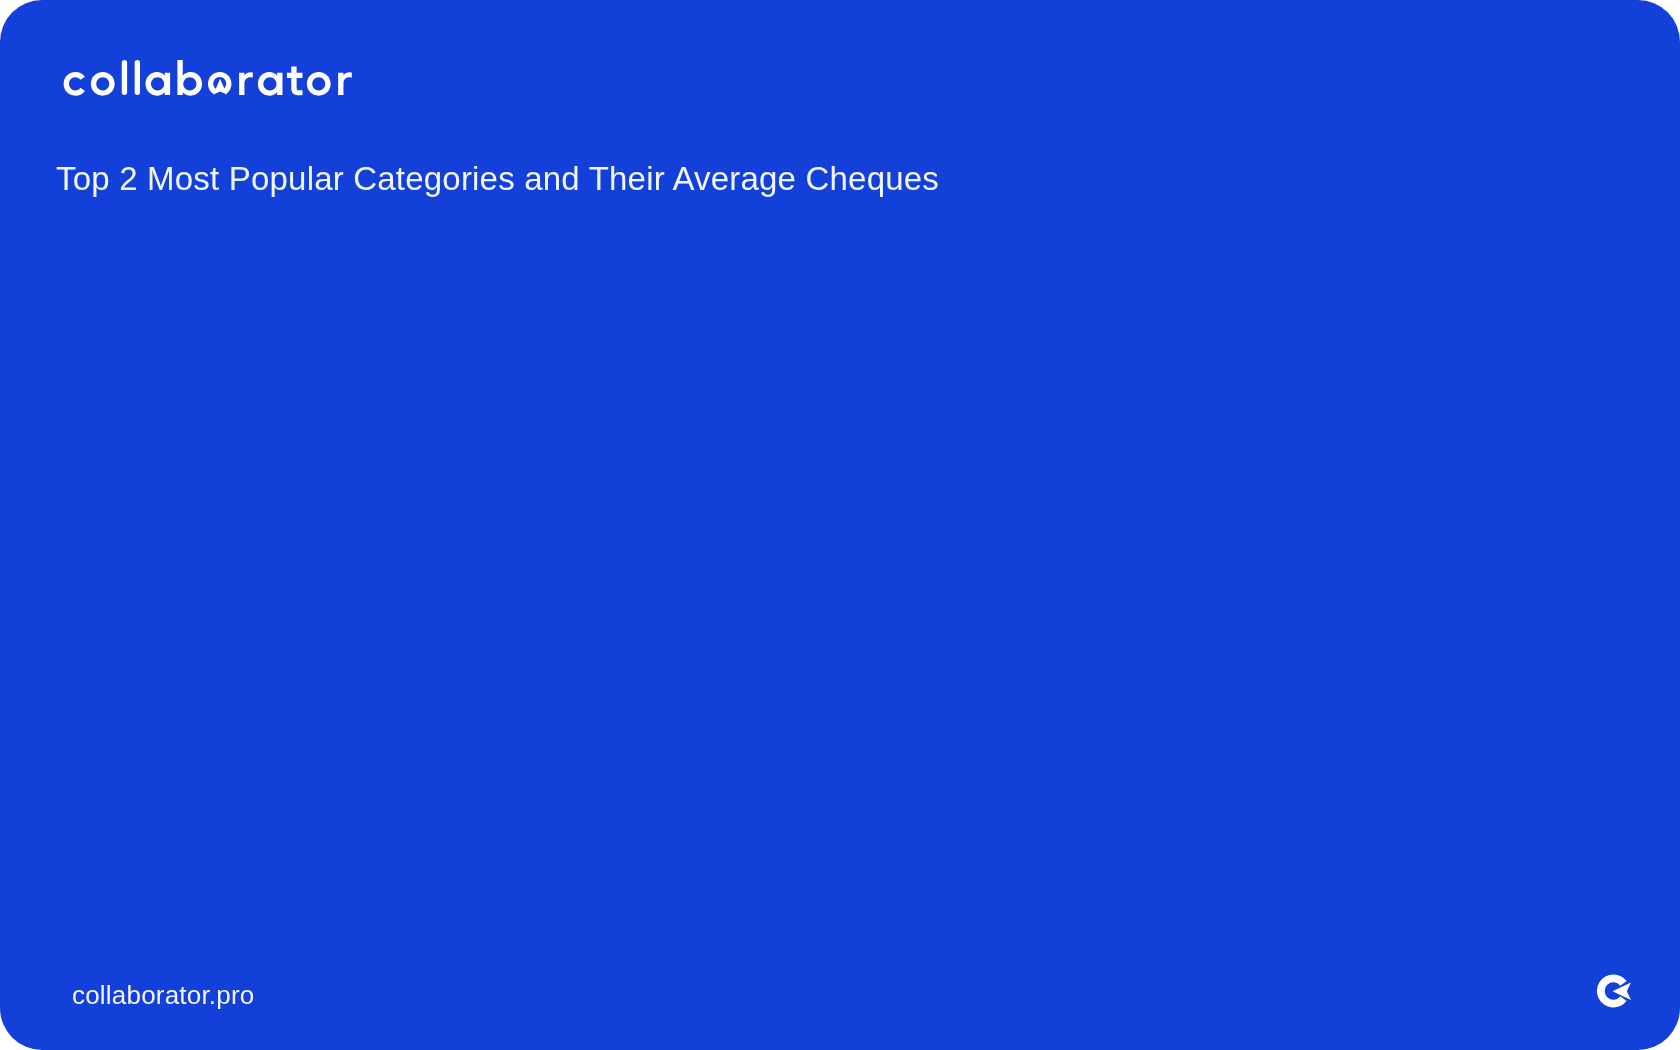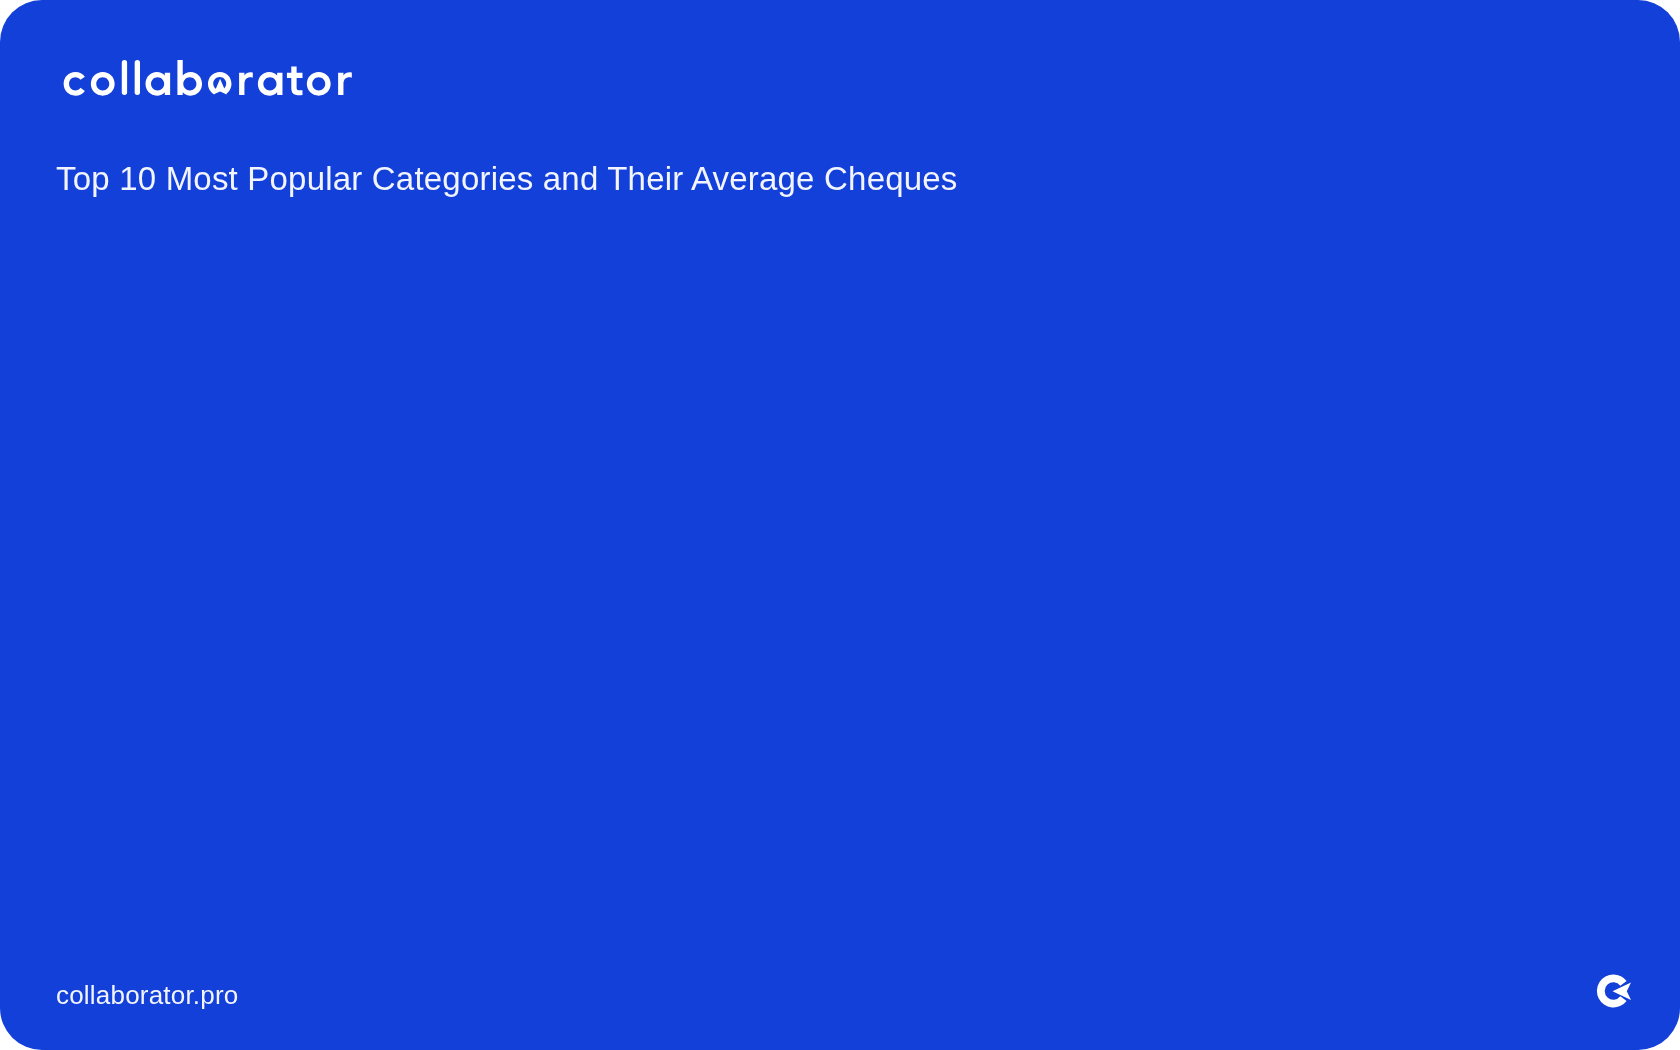--- a/index.html
+++ b/index.html
@@ -125,29 +125,29 @@
 
         <path d="M277.3 28v-5.8h-6.6v-7h-6v7h-4.9V28h4.9v11c0 6.7 3.1 9.3 12.6 8.3v-5.4c-4.7.3-6.6.2-6.6-2.9V28h6.6z"></path>
 
         <path d="M295.6 21.4c-7.6 0-13.4 5.7-13.4 13.3S288 48 295.6 48 309 42.3 309 34.7s-5.8-13.3-13.4-13.3zm0 20.8c-4.2 0-7.3-3.2-7.3-7.5s3.1-7.5 7.3-7.5 7.3 3.2 7.3 7.5-3.1 7.5-7.3 7.5z"></path>
 
         <path d="M330.4 21.6c-3 0-5.5 1.3-7 3.6v-3h-6v25h6V34.8c0-5.1 2.8-7.4 6.6-7.4 1 0 1.9.1 2.8.4v-6a11 11 0 0 0-2.4-.2z"></path>
       </g>
     </svg>
   </div>
 
-  <h1 class="headline" style="color: rgb(242, 245, 255);">Top 10 Most Popular Categories and Their Average Cheques</h1>
+  <h1 class="headline" style="color: rgb(242, 245, 255);">Top 2 Most Popular Categories and Their Average Cheques</h1>
 
   <div class="chart-area">
     <div class="chart-canvas">
       
     </div>
   </div>
 
-  <p class="footer-url" style="color: rgb(242, 245, 255);">collaborator.pro</p>
+  <p class="footer-url" style="color: rgb(242, 245, 255); margin-left: 16px;">collaborator.pro</p>
 
   <div class="footer-monogram">
     <svg width="42" height="42" viewBox="0 0 42 42" xmlns="http://www.w3.org/2000/svg" role="img" aria-label="collaborator monogram">
       <path d="M21.5 4.5a16.5 16.5 0 1 0 13.1 26.4l-6.3-4.6a8.7 8.7 0 1 1 0-10.6l6.3-4.6A16.5 16.5 0 0 0 21.5 4.5z" fill="#ffffff"></path>
       <path d="M20.5 21.2L39 12.4l-4.2 8.8 4.2 8.8z" fill="#ffffff"></path>
     </svg>
   </div>
 
 </div>
 

